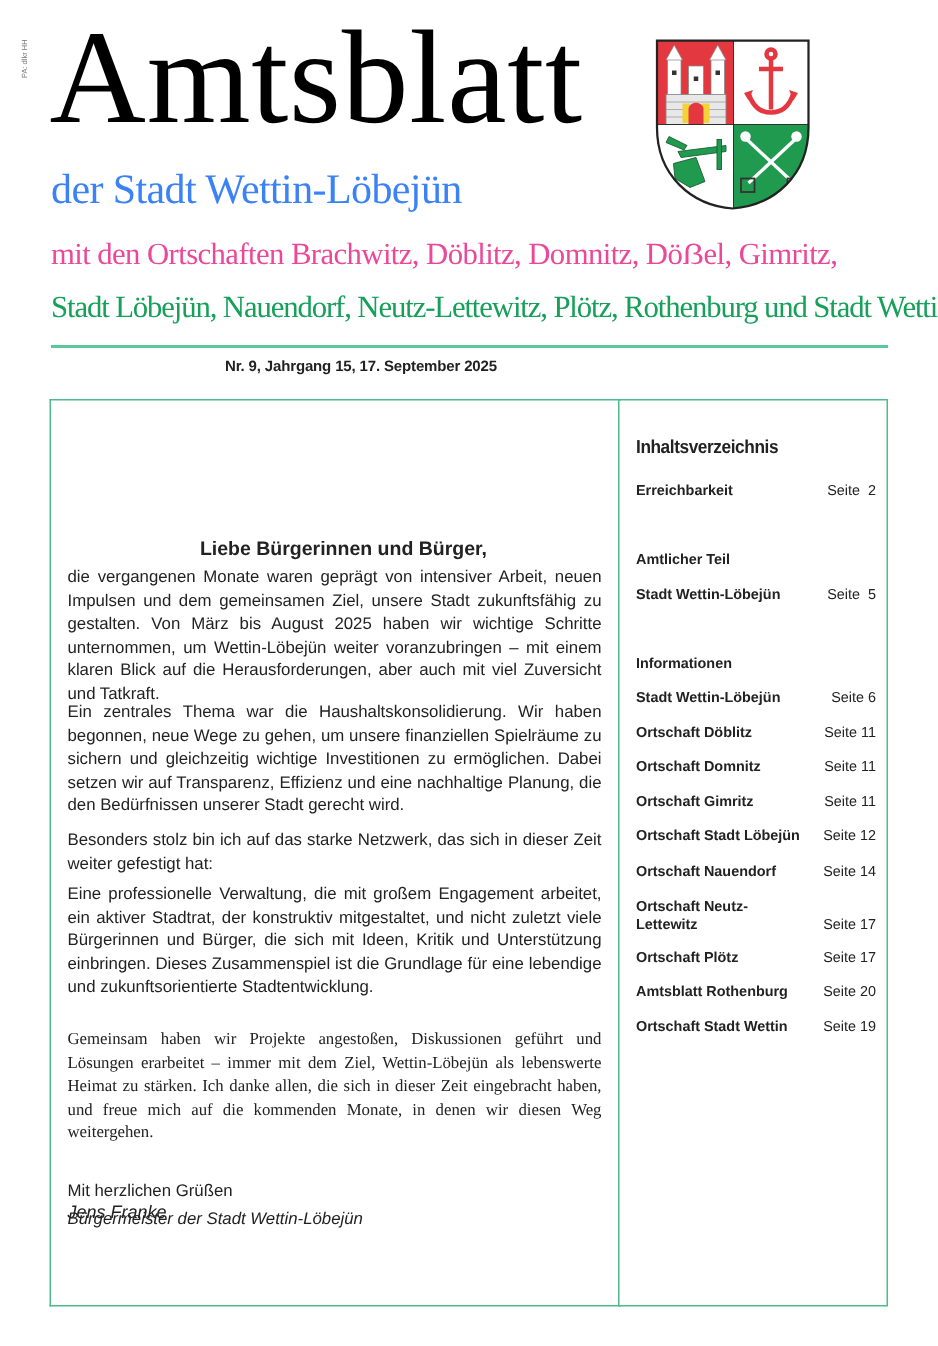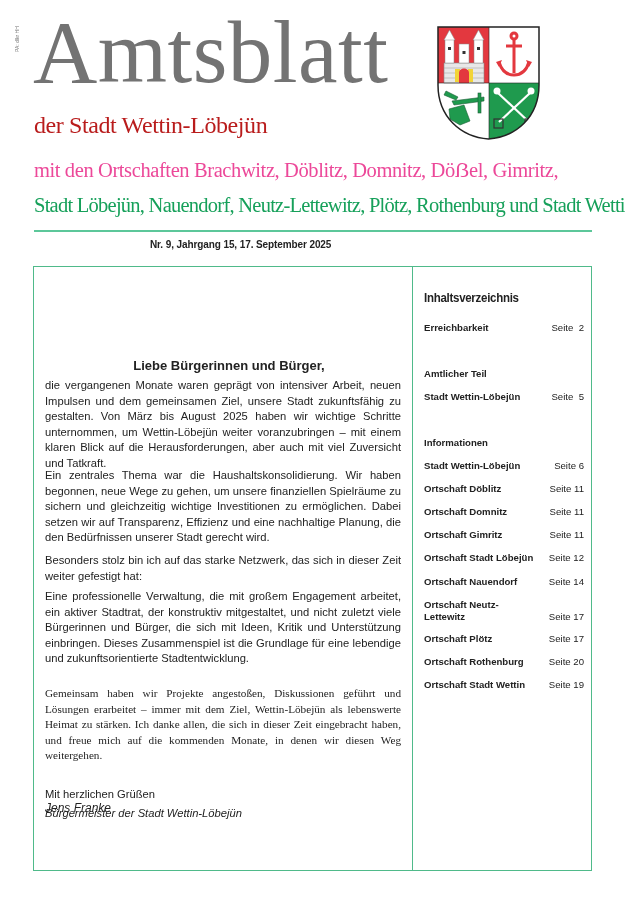--- a/index.html
+++ b/index.html
@@ -1,21 +1,21 @@
 <!DOCTYPE html>
 <html><head>
 <meta charset="utf-8">
 <style>
   html, body { margin: 0; padding: 0; background: #ffffff; }
   body { width: 625px; height: 897px; position: relative; overflow: hidden; font-family: "Liberation Sans", sans-serif; color: #1e1e1e; }
 
   .vert-credit { position: absolute; left: 14px; top: 30px; font-size: 5px; color: #777; transform: rotate(-90deg); transform-origin: left top; white-space: nowrap; top: 52px; }
 
-  .masthead-title { position: absolute; left: 33px; top: 8px; font-family: "Liberation Serif", "DejaVu Serif", serif; font-size: 89px; color: #737373; line-height: 1; letter-spacing: 0.5px; }
-  .masthead-sub { position: absolute; left: 34px; top: 113px; font-family: "Liberation Serif", serif; font-size: 24px; color: #b91c1c; line-height: 1; letter-spacing: -0.4px; }
+  .masthead-title { position: absolute; left: 33px; top: 8px; font-family: "Liberation Serif", "DejaVu Serif", serif; font-size: 89px; color: #000000; line-height: 1; letter-spacing: 0.5px; }
+  .masthead-sub { position: absolute; left: 34px; top: 113px; font-family: "Liberation Serif", serif; font-size: 28px; color: #3b82f6; line-height: 1; letter-spacing: -0.4px; }
   .masthead-line1 { position: absolute; left: 34px; top: 160px; font-family: "Liberation Serif", serif; font-size: 20.5px; color: #ec4899; line-height: 1; letter-spacing: -0.4px; white-space: nowrap; }
   .masthead-line2 { position: absolute; left: 34px; top: 195px; font-family: "Liberation Serif", serif; font-size: 20.5px; color: #16a05a; line-height: 1; letter-spacing: -0.75px; white-space: nowrap; }
 
   .coat { position: absolute; left: 436px; top: 25px; width: 105px; height: 116px; }
 
   .rule { position: absolute; left: 34px; top: 230px; width: 558px; height: 2px; background: #5cc79a; }
   .issue { position: absolute; left: 150px; top: 239px; font-size: 10px; font-weight: bold; letter-spacing: -0.1px; color: #222; }
 
   .frame { position: absolute; left: 33px; top: 266px; width: 380px; height: 603px; border: 1.5px solid #4fba8a; border-right: none; }
   .toc-frame { position: absolute; left: 412px; top: 266px; width: 178px; height: 603px; border: 1.5px solid #4fba8a; }
@@ -173,20 +173,20 @@
   </div>
   <div class="toc-item" style="top:332px;">
     <span class="lbl" style="width:85px">Ortschaft Neutz-Lettewitz</span>
     <span class="pg" style="top:12px">Seite 17</span>
   </div>
   <div class="toc-item" style="top:366px;">
     <span class="lbl">Ortschaft Plötz</span>
     <span class="pg">Seite 17</span>
   </div>
   <div class="toc-item" style="top:389px;">
-    <span class="lbl">Ortschaft Rothenburg</span>
+    <span class="lbl">Amtsblatt Rothenburg</span>
     <span class="pg">Seite 20</span>
   </div>
   <div class="toc-item" style="top:412px;">
     <span class="lbl" style="width:115px">Ortschaft Stadt Wettin</span>
     <span class="pg">Seite 19</span>
   </div>
 </div>
 
 </body></html>

